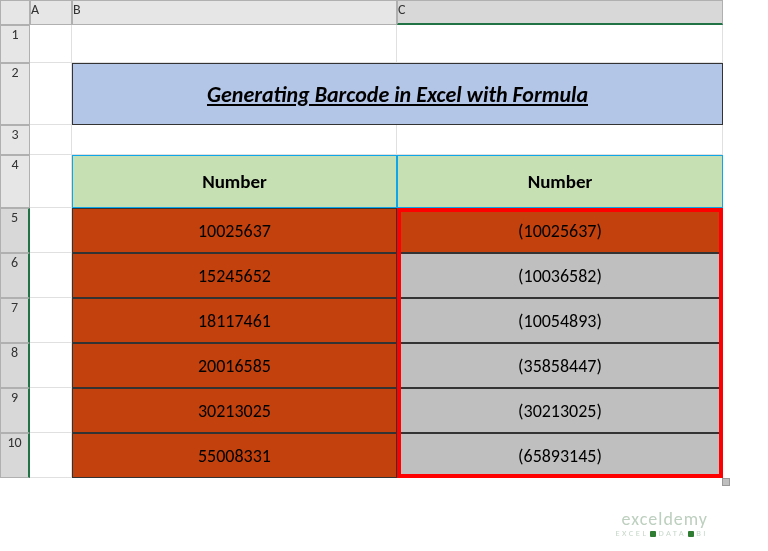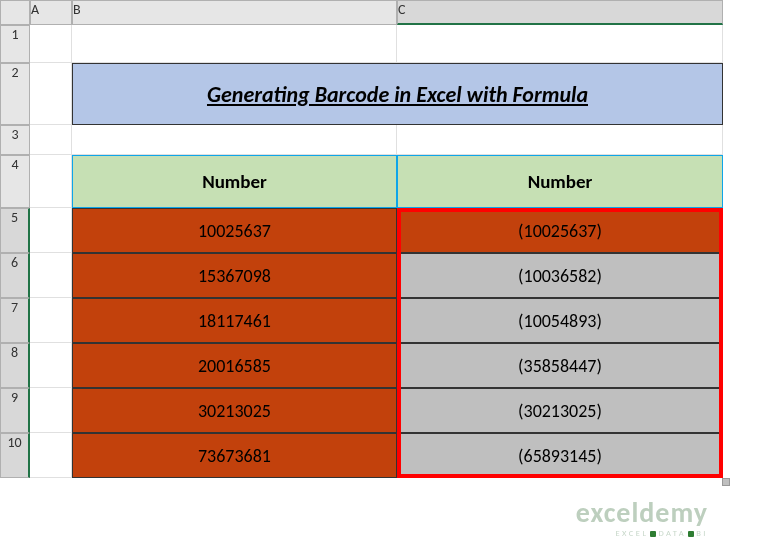--- a/index.html
+++ b/index.html
@@ -102,22 +102,22 @@
     }
     .watermark {
       position: absolute;
       bottom: 13px;
       right: 60px;
       text-align: right;
       z-index: 20;
     }
     .watermark .brand {
       color: #bdcfbe;
-      font-size: 28px;
-      font-weight: bold;
+      font-size: 18px;
+      font-weight: normal;
       letter-spacing: 1px;
     }
     .watermark .tagline {
       color: #c8d8ca;
       font-size: 8.5px;
       letter-spacing: 2.5px;
       margin-top: -2px;
     }
     .watermark .dot {
       width: 6px;
@@ -158,41 +158,41 @@
   <div class="cell header-cell">Number</div>
   <div class="cell header-cell">Number</div>
 
   <div class="row-header selected">5</div>
   <div class="empty-cell"></div>
   <div class="cell data-cell">10025637</div>
   <div class="cell data-cell">(10025637)</div>
 
   <div class="row-header selected">6</div>
   <div class="empty-cell"></div>
-  <div class="cell data-cell">15367098</div>
+  <div class="cell data-cell">15245652</div>
   <div class="cell fill-cell">(10036582)</div>
 
   <div class="row-header selected">7</div>
   <div class="empty-cell"></div>
   <div class="cell data-cell">18117461</div>
   <div class="cell fill-cell">(10054893)</div>
 
   <div class="row-header selected">8</div>
   <div class="empty-cell"></div>
   <div class="cell data-cell">20016585</div>
   <div class="cell fill-cell">(35858447)</div>
 
   <div class="row-header selected">9</div>
   <div class="empty-cell"></div>
   <div class="cell data-cell">30213025</div>
   <div class="cell fill-cell">(30213025)</div>
 
   <div class="row-header selected">10</div>
   <div class="empty-cell"></div>
-  <div class="cell data-cell">73673681</div>
+  <div class="cell data-cell">55008331</div>
   <div class="cell fill-cell">(65893145)</div>
 </div>
 
 <div class="red-box" style="left:397px; top:208px; width:326px; height:270px;"></div>
 <div class="fill-handle" style="left:722px; top:478px;"></div>
 
 <div class="watermark">
   <div class="brand">exceldemy</div>
   <div class="tagline">EXCEL<span class="dot"></span>DATA<span class="dot"></span>BI</div>
 </div>

